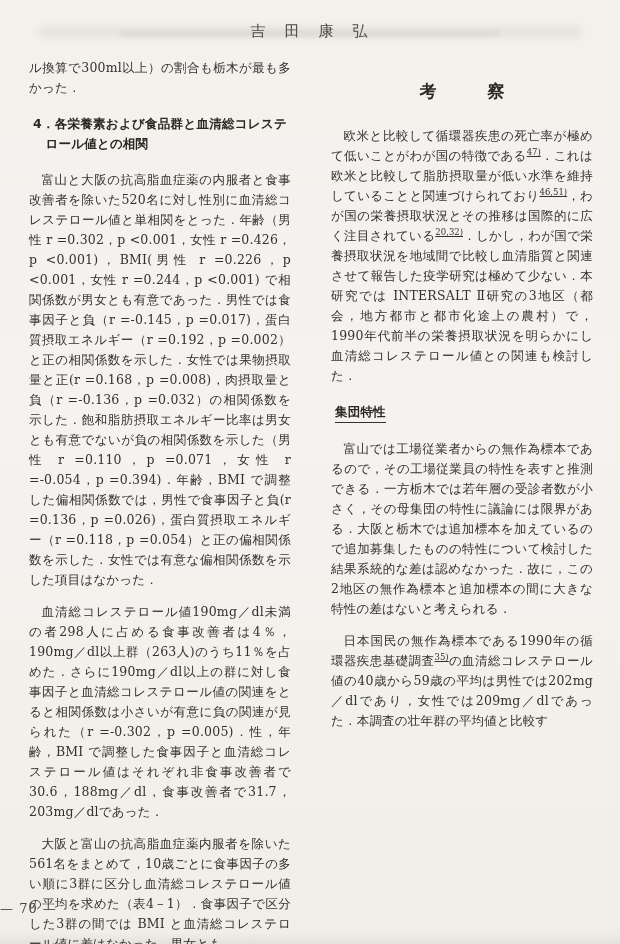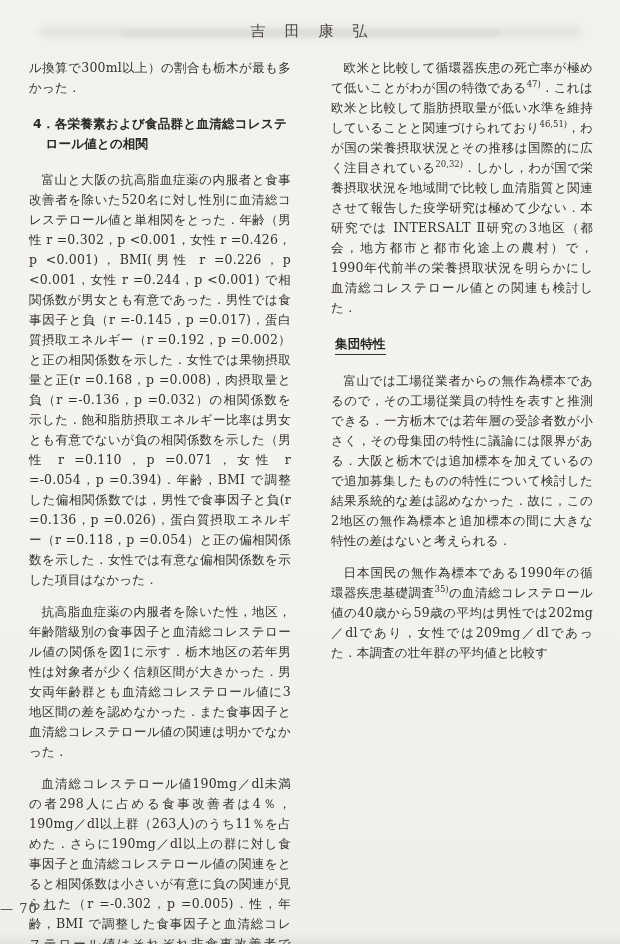--- a/index.html
+++ b/index.html
@@ -57,46 +57,46 @@
     width:fit-content;
     border-bottom:1.5px solid #33312d;
   }
   .section-heading{
     margin:33px 0 23px 0;
     font-family:"DejaVu Sans","Liberation Sans",sans-serif;
     font-weight:bold;
     font-size:17px;line-height:24px;
     text-align:center;color:#2a2823;
   }
-  sup{font-size:8.5px;line-height:0;vertical-align:super;letter-spacing:0;}
+  sup{font-size:8.5px;line-height:0;vertical-align:super;letter-spacing:0;text-decoration:underline;}
   .footer{
     position:absolute;top:901px;left:0;width:100%;
     text-align:left;font-size:13px;color:#44423d;letter-spacing:1px;
   }
 </style>
 </head>
 <body>
 
 <div class="scan-band"></div>
 <div class="scan-band2"></div>
 
 <div class="running-header">吉　田　康　弘</div>
 
 <div class="columns">
 
   <div class="col">
     <p class="body cont">ル換算で300ml以上）の割合も栃木が最も多かった．</p>
     <h4 class="subhead">4．各栄養素および食品群と血清総コレステロール値との相関</h4>
     <p class="body para">富山と大阪の抗高脂血症薬の内服者と食事改善者を除いた520名に対し性別に血清総コレステロール値と単相関をとった．年齢（男性 r =0.302，p &lt;0.001，女性 r =0.426，p &lt;0.001)，BMI(男性 r =0.226，p &lt;0.001，女性 r =0.244，p &lt;0.001) で相関係数が男女とも有意であった．男性では食事因子と負（r =-0.145，p =0.017)，蛋白質摂取エネルギー（r =0.192，p =0.002）と正の相関係数を示した．女性では果物摂取量と正(r =0.168，p =0.008)，肉摂取量と負（r =-0.136，p =0.032）の相関係数を示した．飽和脂肪摂取エネルギー比率は男女とも有意でないが負の相関係数を示した（男性 r =0.110，p =0.071，女性 r =-0.054，p =0.394)．年齢，BMI で調整した偏相関係数では，男性で食事因子と負(r =0.136，p =0.026)，蛋白質摂取エネルギー（r =0.118，p =0.054）と正の偏相関係数を示した．女性では有意な偏相関係数を示した項目はなかった．</p>
-    <p class="body para">抗高脂血症薬の内服者を除いた性，地区，年齢階級別の食事因子と血清総コレステロール値の関係を図1に示す．栃木地区の若年男性は対象者が少く信頼区間が大きかった．男女両年齢群とも血清総コレステロール値に3地区間の差を認めなかった．また食事因子と血清総コレステロール値の関連は明かでなかった．</p>
     <p class="body para">血清総コレステロール値190mg／dl未満の者298人に占める食事改善者は4％，190mg／dl以上群（263人)のうち11％を占めた．さらに190mg／dl以上の群に対し食事因子と血清総コレステロール値の関連をとると相関係数は小さいが有意に負の関連が見られた（r =-0.302，p =0.005)．性，年齢，BMI で調整した食事因子と血清総コレステロール値はそれぞれ非食事改善者で30.6，188mg／dl，食事改善者で31.7，203mg／dlであった．</p>
     <p class="body para">大阪と富山の抗高脂血症薬内服者を除いた561名をまとめて，10歳ごとに食事因子の多い順に3群に区分し血清総コレステロール値の平均を求めた（表4－1）．食事因子で区分した3群の間では BMI と血清総コレステロール値に差はなかった．男女とも</p>
   </div>
 
   <div class="col">
+    <h2 class="section-heading">考　　　察</h2>
     <p class="body para"><span>欧米と比較して循環器疾患の死亡率が極めて低いことがわが国の特徴である</span><sup>47)</sup><span>．これは欧米と比較して脂肪摂取量が低い水準を維持していることと関連づけられており</span><sup>46,51)</sup><span>，わが国の栄養摂取状況とその推移は国際的に広く注目されている</span><sup>20,32)</sup><span>．しかし，わが国で栄養摂取状況を地域間で比較し血清脂質と関連させて報告した疫学研究は極めて少ない．本研究では INTERSALT Ⅱ研究の3地区（都会，地方都市と都市化途上の農村）で，1990年代前半の栄養摂取状況を明らかにし血清総コレステロール値との関連も検討した．</span></p>
     <h4 class="subhead underlined">集団特性</h4>
     <p class="body para">富山では工場従業者からの無作為標本であるので，その工場従業員の特性を表すと推測できる．一方栃木では若年層の受診者数が小さく，その母集団の特性に議論には限界がある．大阪と栃木では追加標本を加えているので追加募集したものの特性について検討した結果系統的な差は認めなかった．故に，この2地区の無作為標本と追加標本の間に大きな特性の差はないと考えられる．</p>
     <p class="body para"><span>日本国民の無作為標本である1990年の循環器疾患基礎調査</span><sup>35)</sup><span>の血清総コレステロール値の40歳から59歳の平均は男性では202mg／dlであり，女性では209mg／dlであった．本調査の壮年群の平均値と比較す</span></p>
   </div>
 
 </div>
 
 <div class="footer">— 70 —</div>
 

